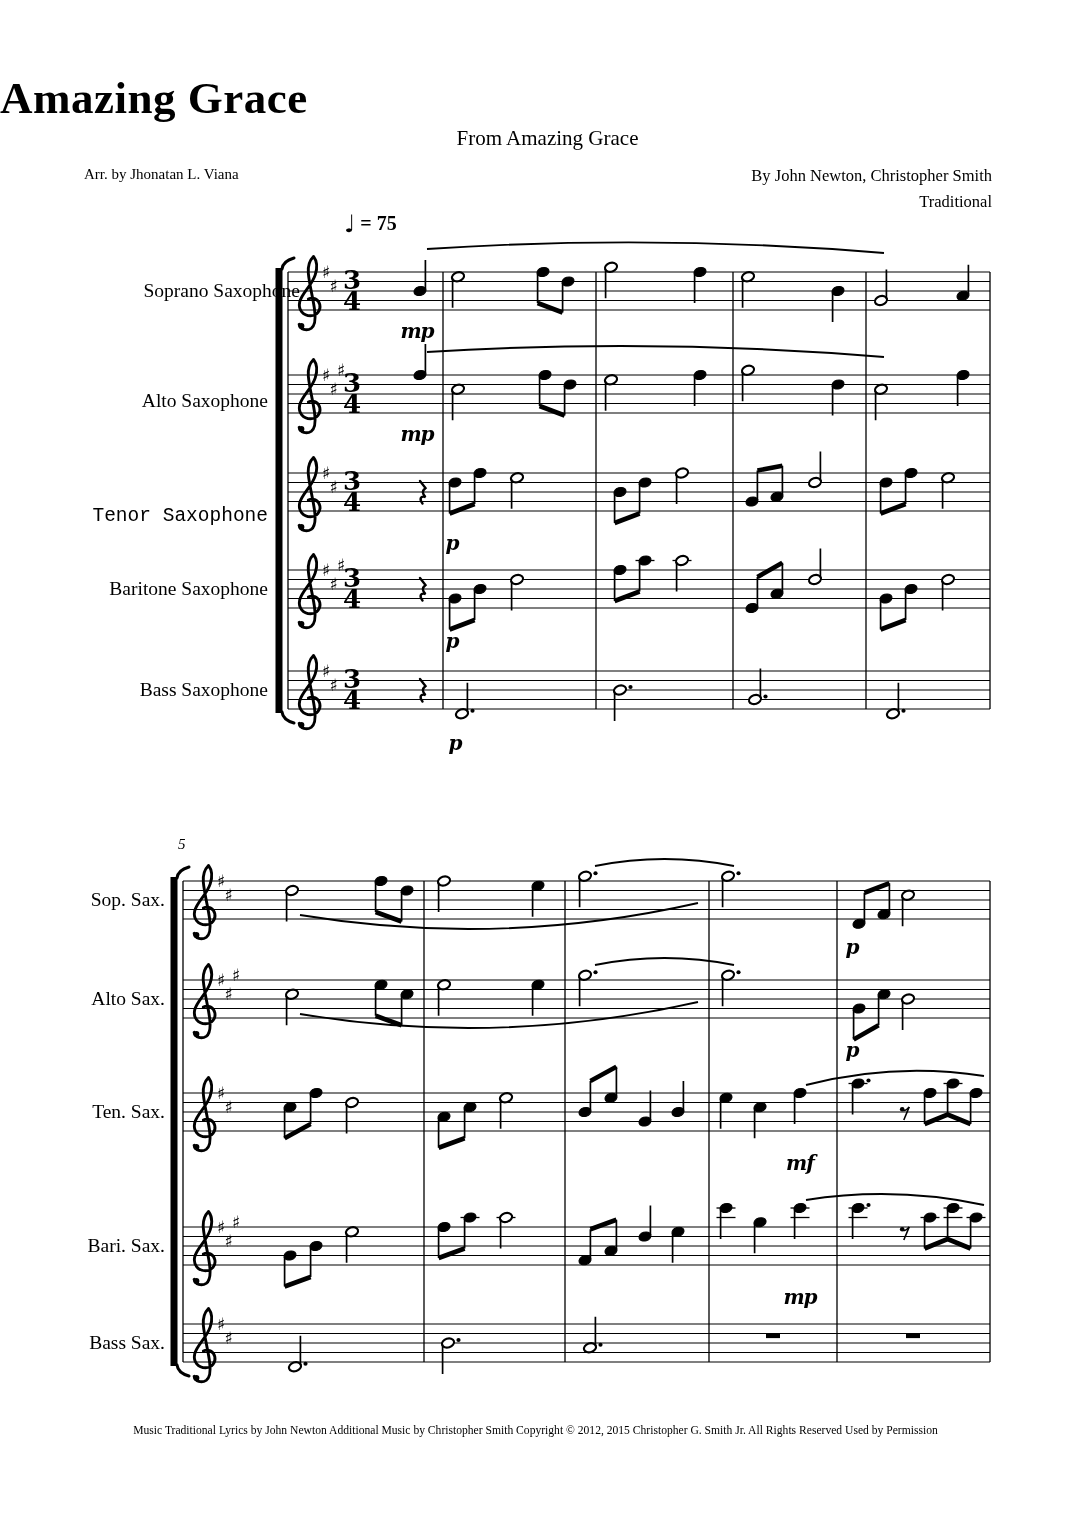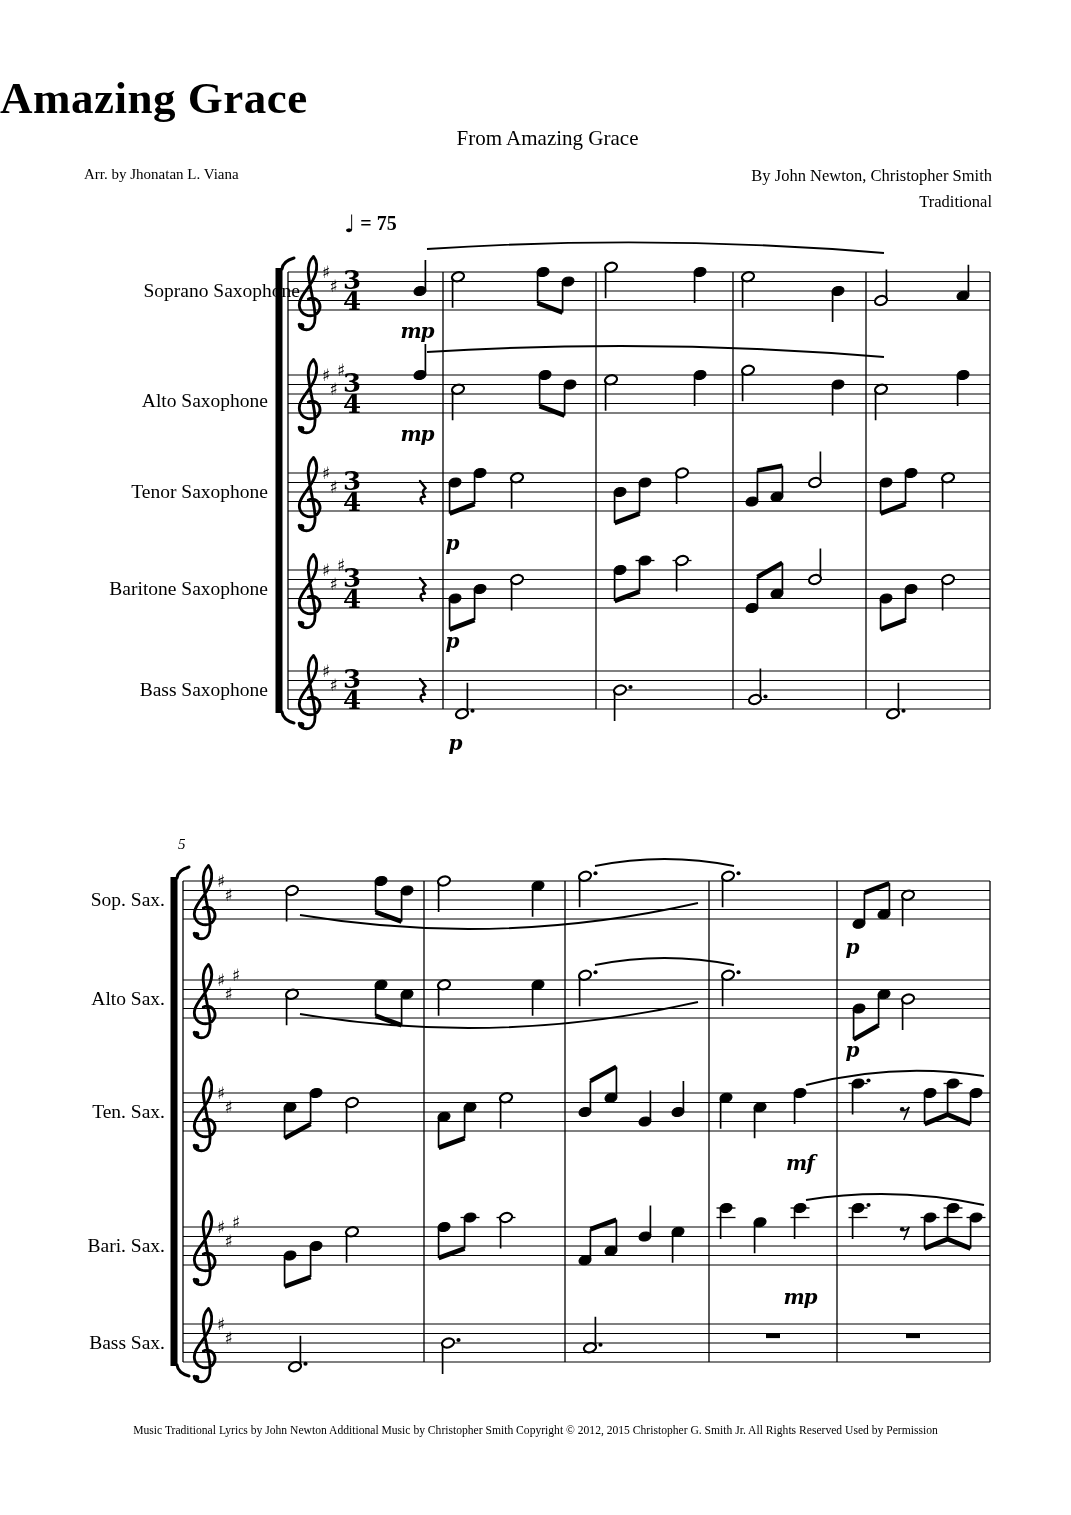--- a/index.html
+++ b/index.html
@@ -436,21 +436,21 @@
   <div class="txt" id="tradition">Traditional</div>
   <div class="txt" id="tempo">
     <span class="glyph">♩</span><span> = 75</span>
   </div>
   <div class="txt" id="measno">5</div>
   <div class="txt" id="footer">Music Traditional Lyrics by John Newton Additional Music by Christopher Smith Copyright © 2012, 2015 Christopher G. Smith Jr. All Rights Reserved Used by Permission</div>
 <div class="stafflabel" style="left: 0px; width: 268px; top: 291px; padding-left: 32px;">Soprano Saxophone</div>
     <div class="dyn" style="left: 417px; top: 331px;">mp</div>
     <div class="stafflabel" style="left: 0px; width: 268px; top: 394px; margin-top: 7px;">Alto Saxophone</div>
     <div class="dyn" style="left: 417px; top: 434px;">mp</div>
-    <div class="stafflabel" style="left: 0px; width: 268px; top: 492px;">Tenor Saxophone</div>
+    <div class="stafflabel" style="left: 0px; width: 268px; top: 516px; font-family: Liberation Mono, monospace;">Tenor Saxophone</div>
     <div class="dyn" style="left: 452px; top: 543px;">p</div>
     <div class="stafflabel" style="left: 0px; width: 268px; top: 589px;">Baritone Saxophone</div>
     <div class="dyn" style="left: 452px; top: 641px;">p</div>
     <div class="stafflabel" style="left: 0px; width: 268px; top: 690px;">Bass Saxophone</div>
     <div class="dyn" style="left: 455px; top: 743px;">p</div>
     <div class="stafflabel" style="left: 0px; width: 165px; top: 900px;">Sop. Sax.</div>
     <div class="dyn" style="left: 852px; top: 947px;">p</div>
     <div class="stafflabel" style="left: 0px; width: 165px; top: 999px;">Alto Sax.</div>
     <div class="dyn" style="left: 852px; top: 1050px;">p</div>
     <div class="stafflabel" style="left: 0px; width: 165px; top: 1112px;">Ten. Sax.</div>

